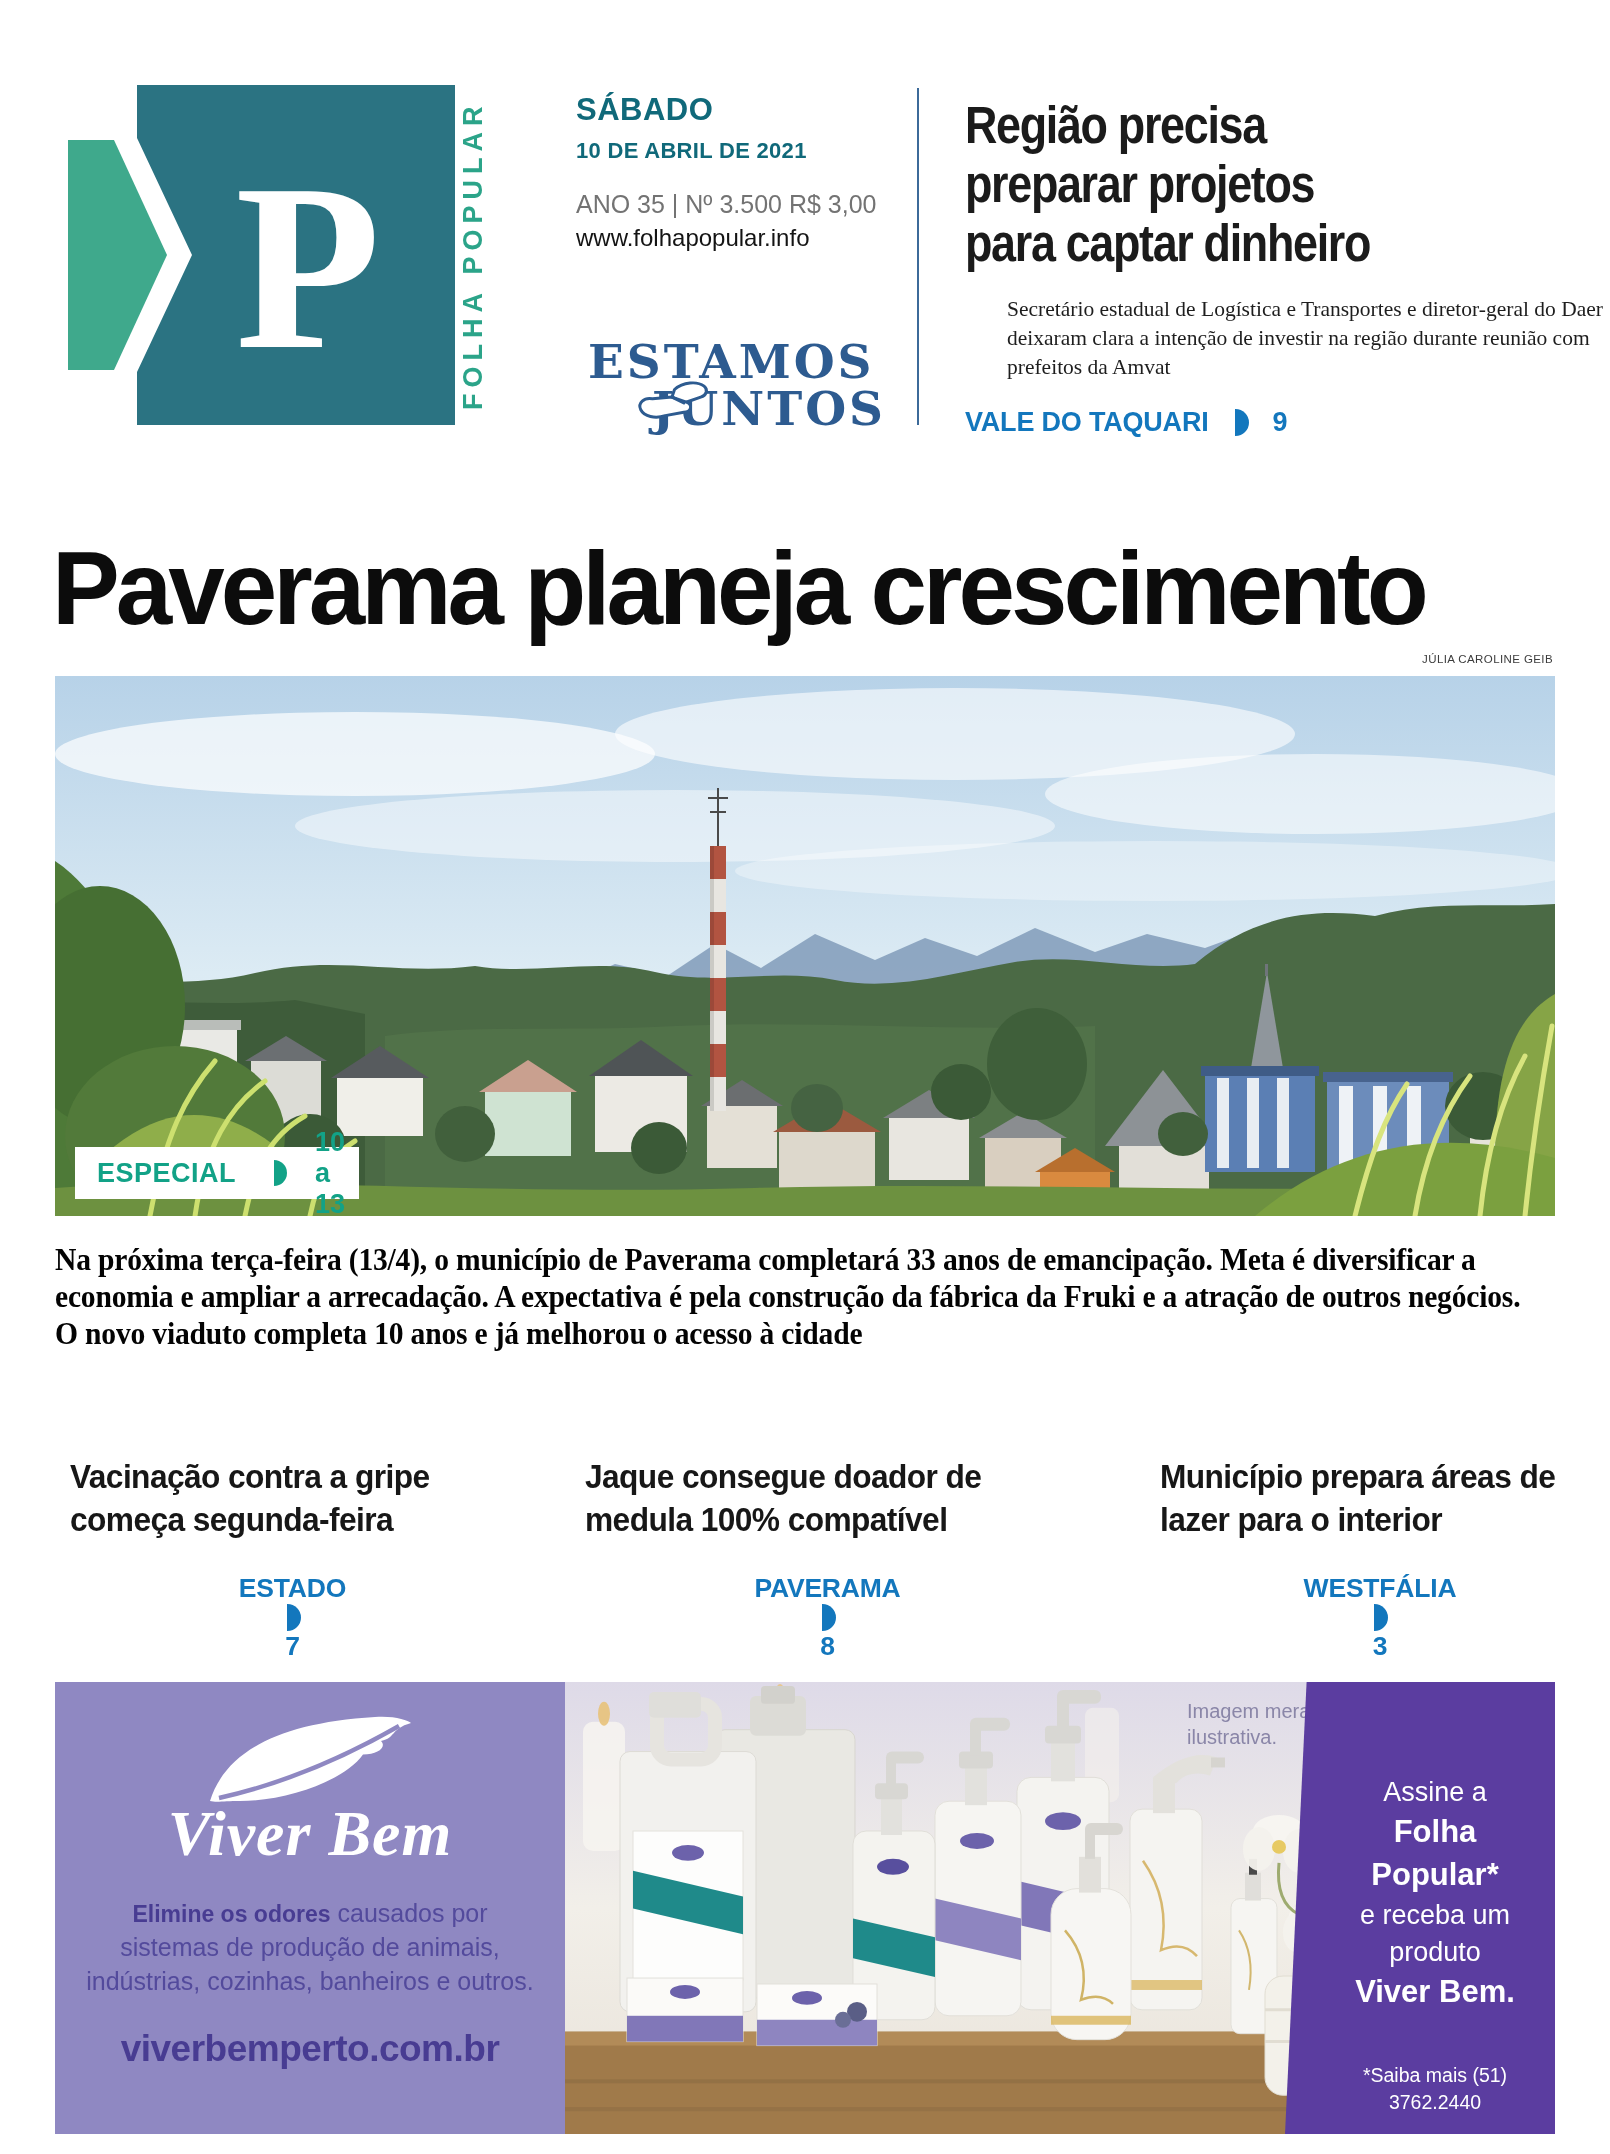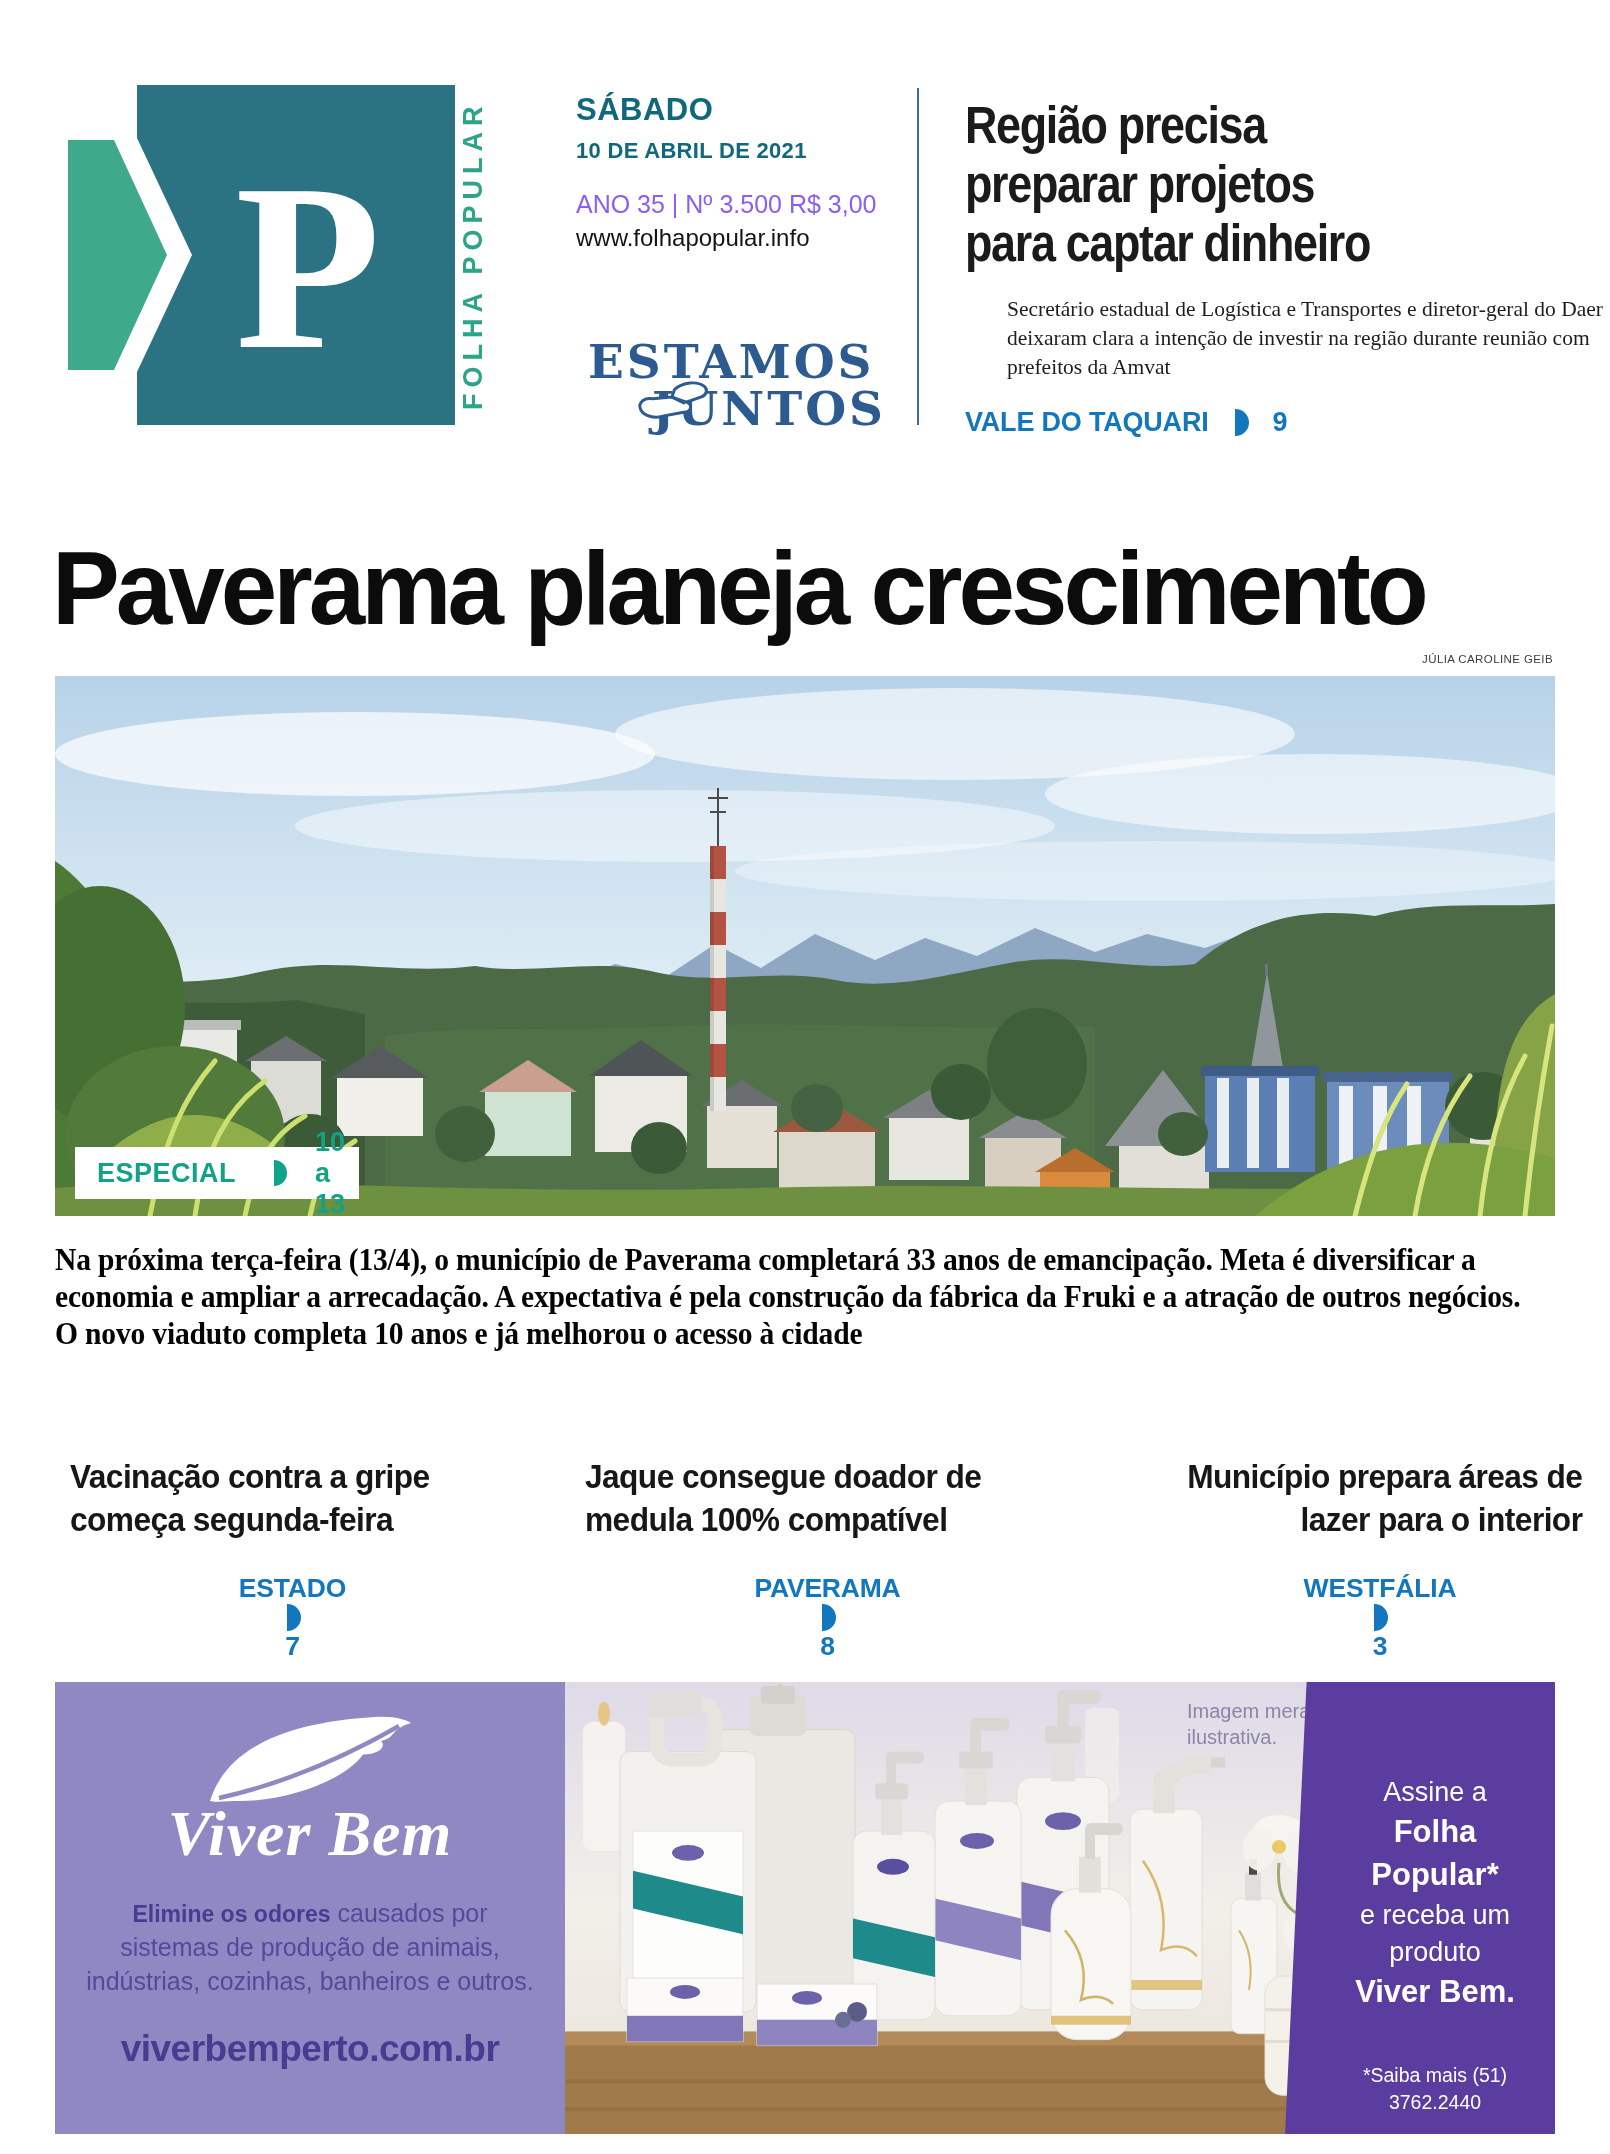--- a/index.html
+++ b/index.html
@@ -8,21 +8,21 @@
 
   
   .logo-svg{position:absolute;left:60px;top:85px;width:400px;height:340px;}
   .logo-vertical{position:absolute;left:458px;top:85px;height:340px;
      writing-mode:vertical-rl;transform:rotate(180deg);
      font-weight:bold;font-size:27px;letter-spacing:6px;color:#2ba489;
      display:flex;align-items:center;justify-content:center;white-space:nowrap;}
   .masthead-info{position:absolute;left:576px;top:92px;width:330px;}
   .mi-day{font-size:31px;font-weight:bold;color:#10697a;letter-spacing:.5px;}
   .mi-date{font-size:22px;font-weight:bold;color:#10697a;margin-top:10px;letter-spacing:.3px;}
-  .mi-issue{font-size:25px;color:#8b5cf6;margin-top:26px;}
+  .mi-issue{font-size:25px;color:#737373;margin-top:26px;}
   .mi-site{font-size:24px;color:#141414;margin-top:5px;}
   .header-divider{position:absolute;left:917px;top:88px;width:2px;height:337px;background:#3c6a99;}
 
   .slogan{position:absolute;left:588px;top:338px;width:340px;
      font-family:"DejaVu Serif", serif;font-weight:bold;color:#2d5b90;}
   .slogan-line1{font-size:47px;letter-spacing:3px;line-height:1;}
   .slogan-line2{font-size:47px;letter-spacing:3px;line-height:1;margin-left:64px;margin-top:0px;}
   .hands-icon{position:absolute;left:46px;top:40px;width:76px;height:50px;}
 
   
@@ -55,21 +55,21 @@
      line-height:1.22;color:#030303;letter-spacing:-.2px;
      transform:scaleX(.97);transform-origin:left;}
 
   
   .teaser{position:absolute;top:1455px;}
   .teaser h3{margin:0;font-size:33px;font-weight:bold;color:#171717;letter-spacing:-.6px;
      line-height:43px;transform:scaleX(.96);transform-origin:left;}
   .teaser .tag{margin-top:32px;font-size:26.5px;flex-direction:column;}
   .t1{left:70px;width:445px;}
   .t2{left:585px;width:485px;}
-  .t3{left:1160px;width:440px;text-align:right;}
+  .t3{left:1160px;width:440px;}
 
   
   .ad{position:absolute;left:55px;top:1682px;width:1500px;height:452px;background:#ece7e2;}
   .ad-left{position:absolute;left:0;top:0;width:510px;height:100%;background:#8f88c2;
      text-align:center;}
   .feather-wrap{margin:26px auto 0;width:225px;height:92px;}
   .ad-brand{font-family:"Liberation Serif", serif;font-style:italic;font-weight:bold;
      font-size:64px;color:#ffffff;line-height:1;margin-top:2px;letter-spacing:1px;}
   .ad-copy{margin-top:30px;color:#534a9c;font-size:25px;line-height:1.36;}
   .ad-copy .strong{font-size:23px;font-weight:bold;color:#483c92;}

